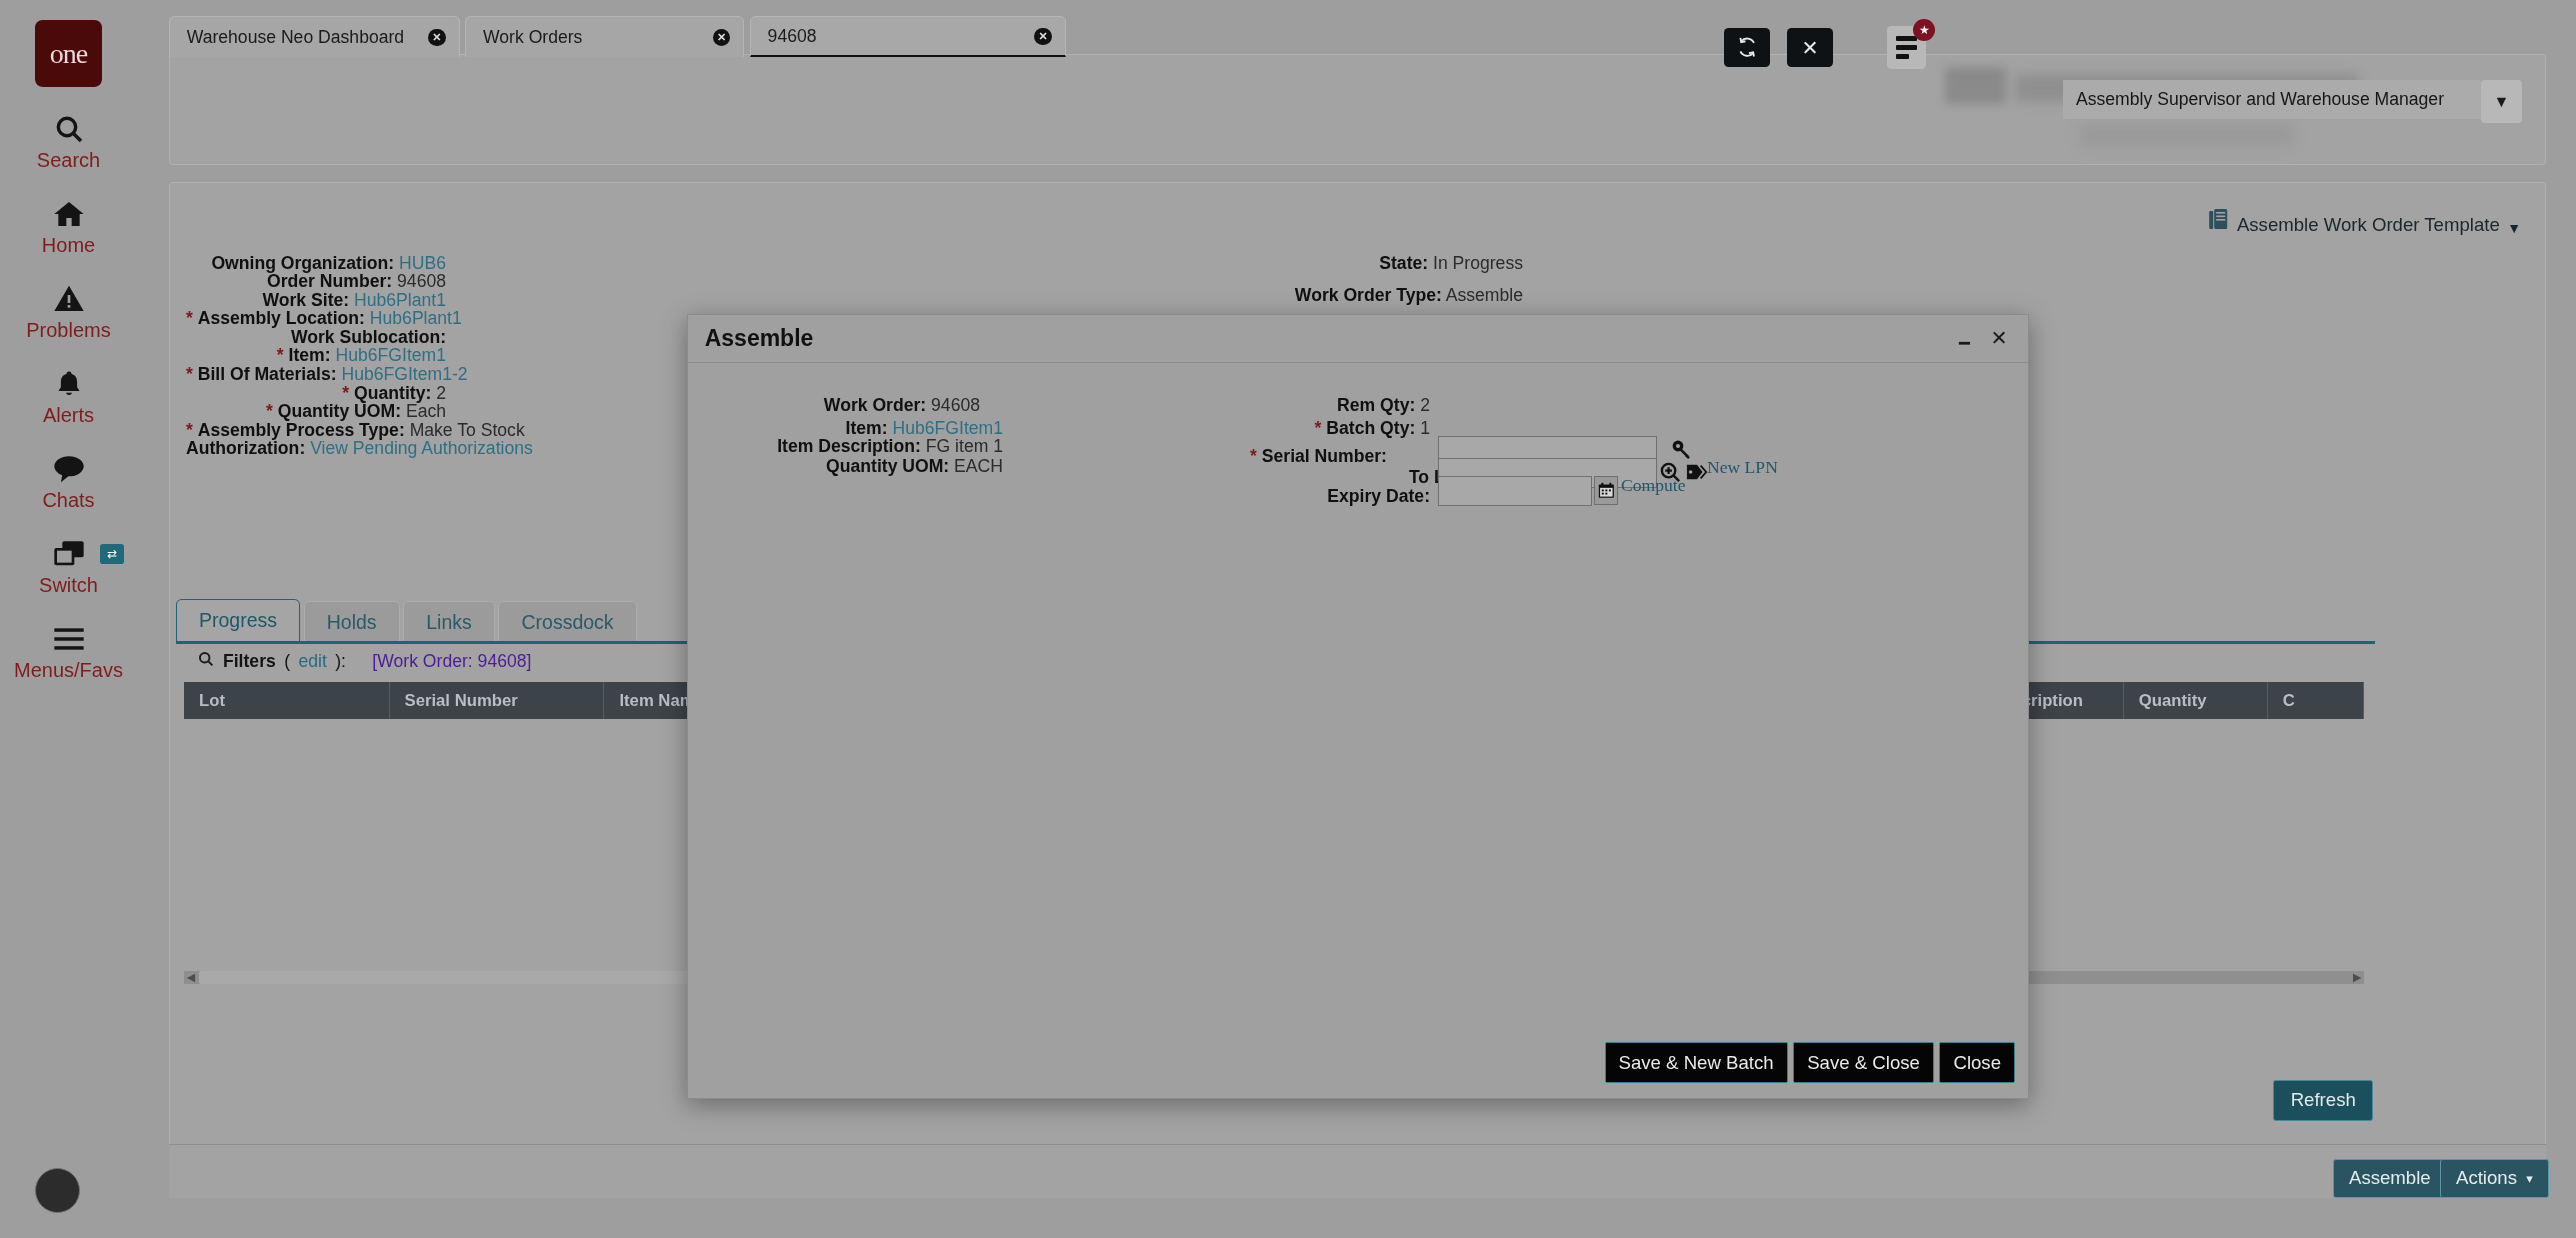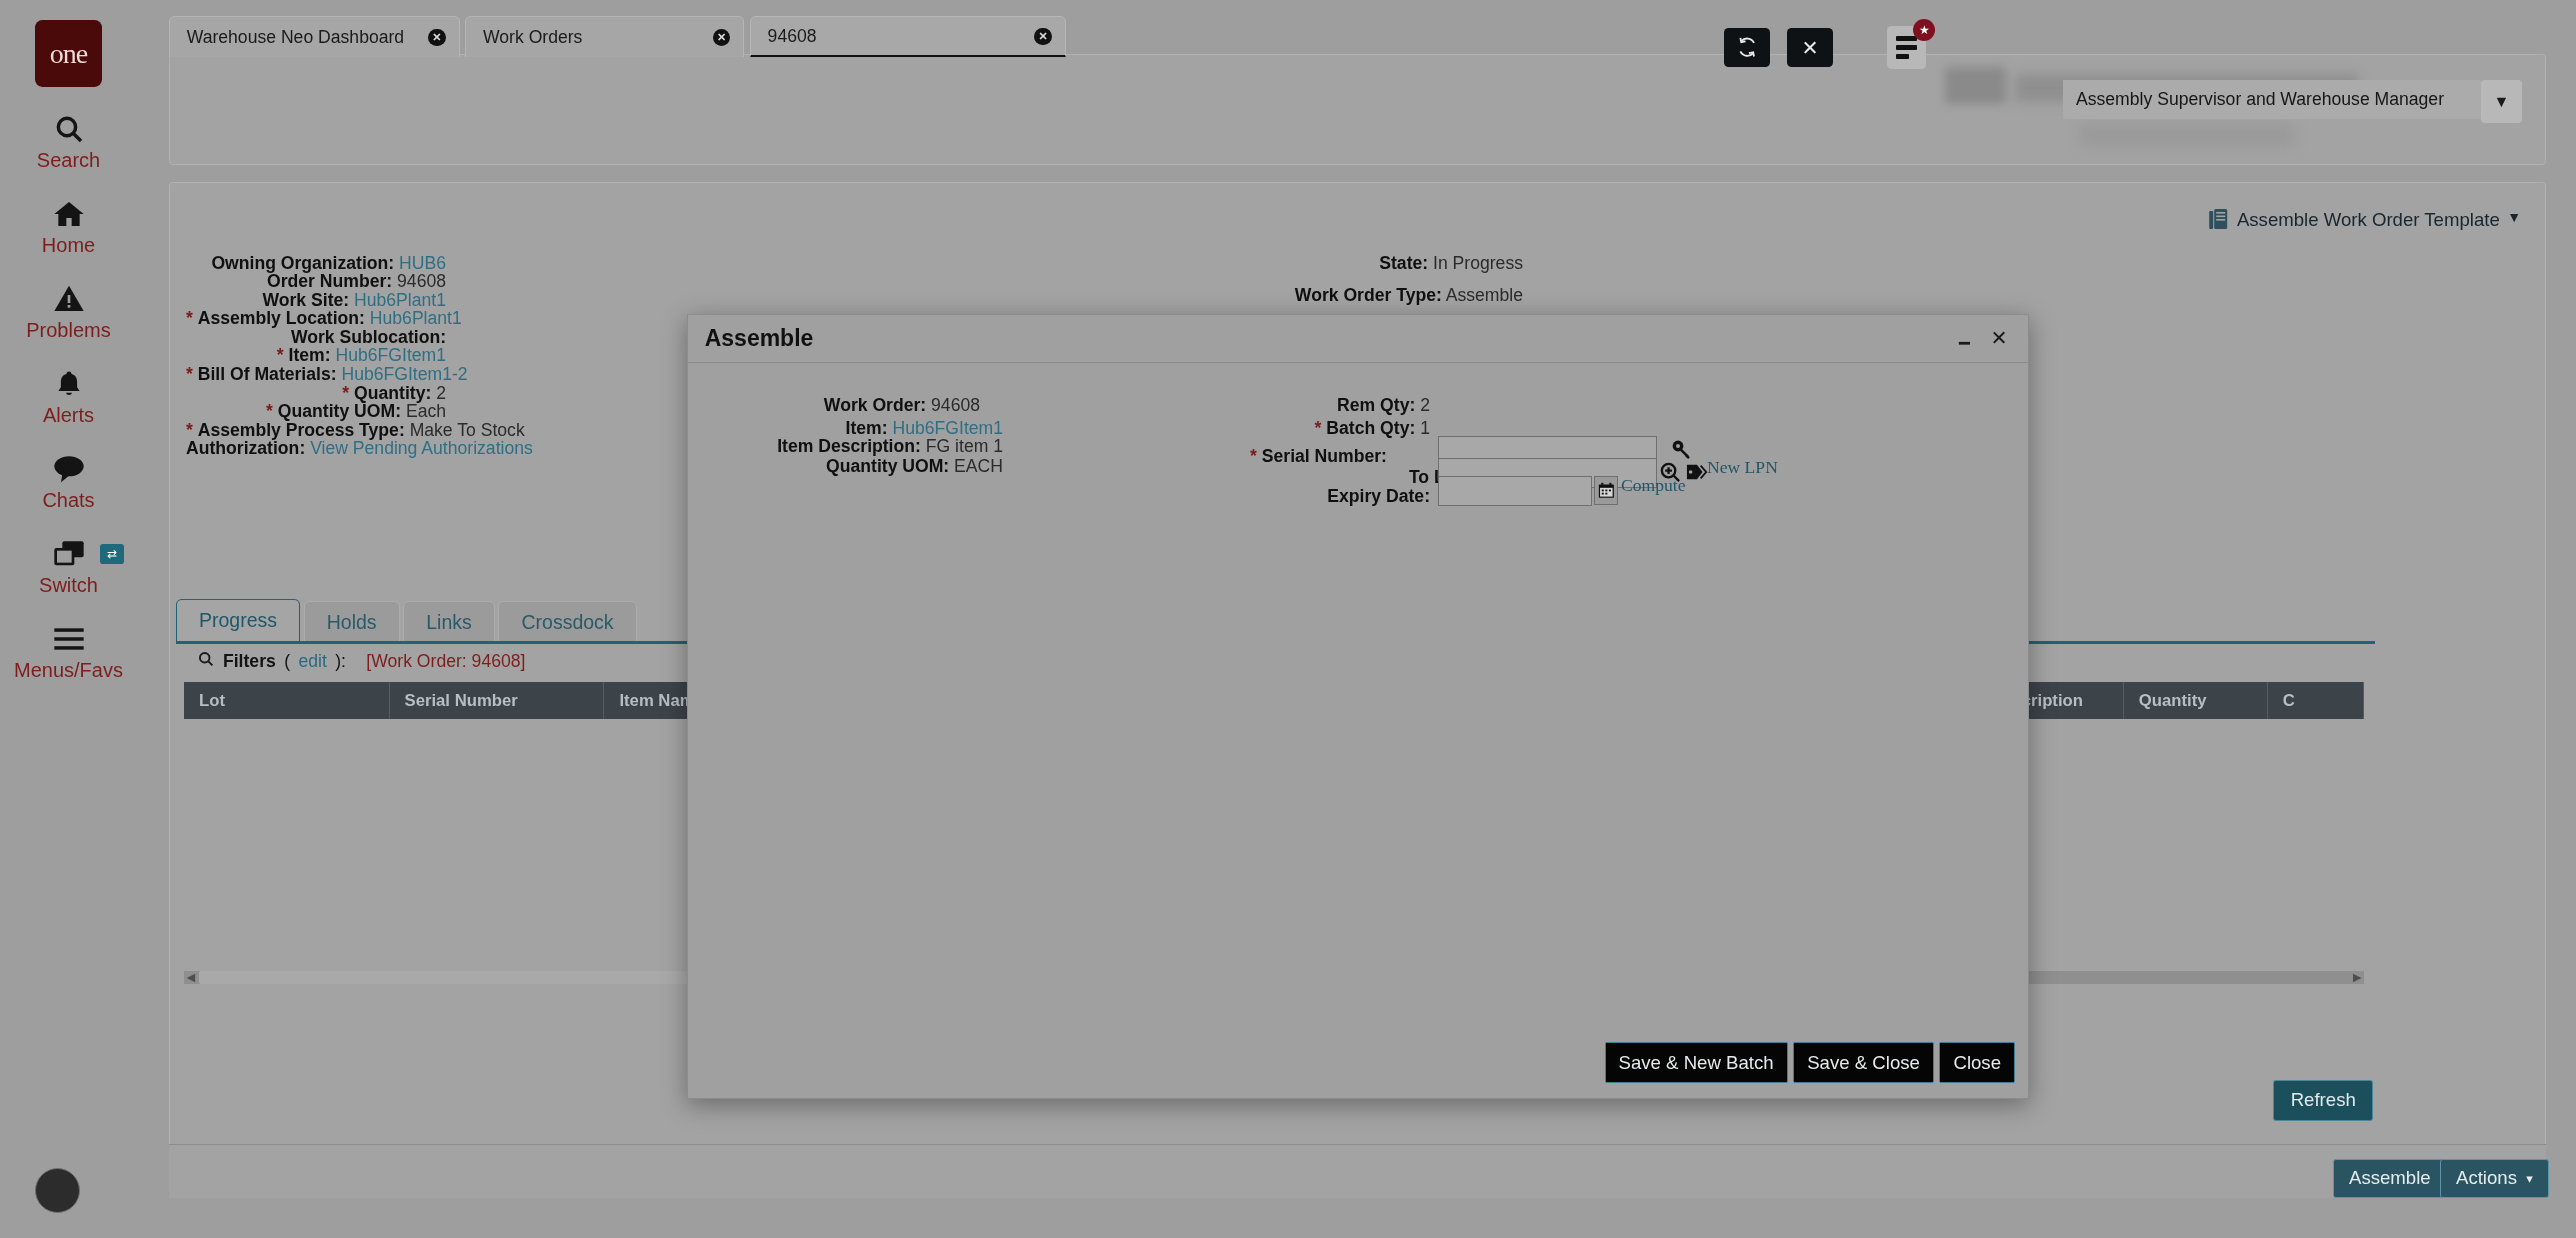--- a/index.html
+++ b/index.html
@@ -127,21 +127,21 @@
   }
 
   
   #content-card {
     position: absolute; left: 169px; top: 182px;
     width: 2377px; height: 1008px;
     background: #a3a3a3; border: 0.9px solid #b2b2b2; border-radius: 3.7px;
   }
   #template-chip {
     position: absolute; right: 24px; top: 26px;
-    display: flex; align-items: flex-start; gap: 7.4px;
+    display: flex; align-items: flex-end; gap: 7.4px;
     font-size: 18.6px; color: #19262e; cursor: pointer;
   }
 
   
   .form-row { position: absolute; font-size: 17.6px; white-space: nowrap; }
   .form-row .lab { font-weight: bold; color: #101010; }
   .form-row .req { color: #7c1b1b; font-weight: bold; }
   .form-row .val { color: #2b2b2b; }
   .form-row .lnk { color: #2f6f84; }
   .col-left  { text-align: right; }
@@ -163,21 +163,21 @@
   #tab-underline {
     position:absolute; left:176px; top:641px; width:2199px; height:2.8px; background:#1f6374;
   }
 
   #filters-bar {
     position: absolute; left: 197px; top: 650px;
     display: flex; align-items: center; gap: 8.4px; font-size: 17.6px; color: #141414;
   }
   #filters-bar .fl-label { font-weight: bold; }
   #filters-bar .fl-edit { color: #2a6a80; cursor: pointer; }
-  #filters-bar .fl-value { color: #7f1d1d; margin-left: 12px; }
+  #filters-bar .fl-value { color: #4c1d95; margin-left: 18px; }
 
   
   #bg-grid-head {
     position: absolute; left: 184px; top: 682px; width: 2180px; height: 37px;
     background: #3c4349; display: flex; align-items: center;
   }
   .bgh {
     height: 37px; display: flex; align-items: center; padding-left: 15px;
     color: #b8bec4; font-size: 16.7px; font-weight: bold;
     border-right: 0.9px solid #555c63; white-space: nowrap; overflow: hidden;

